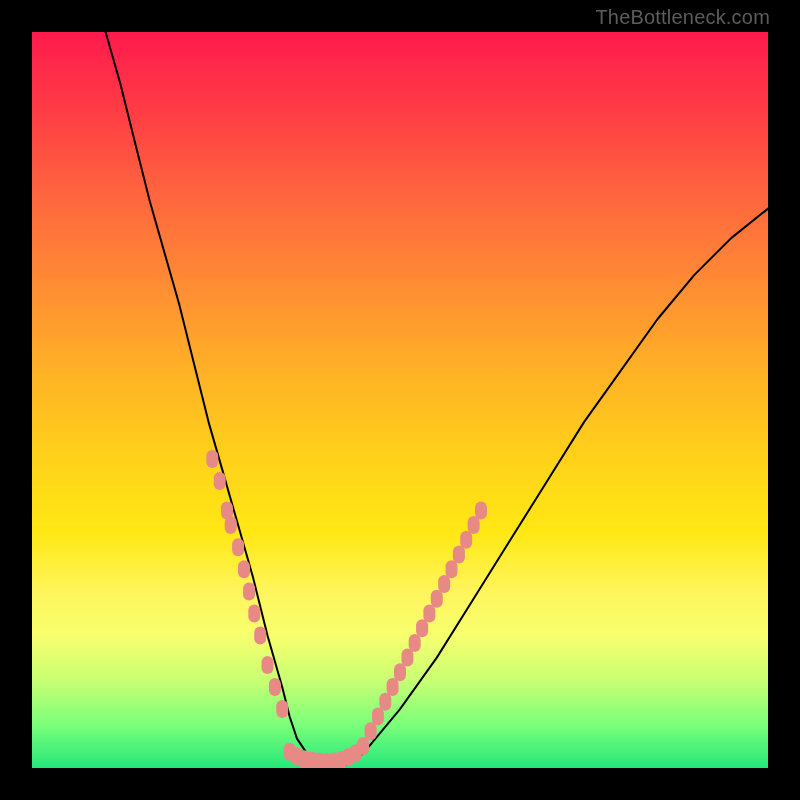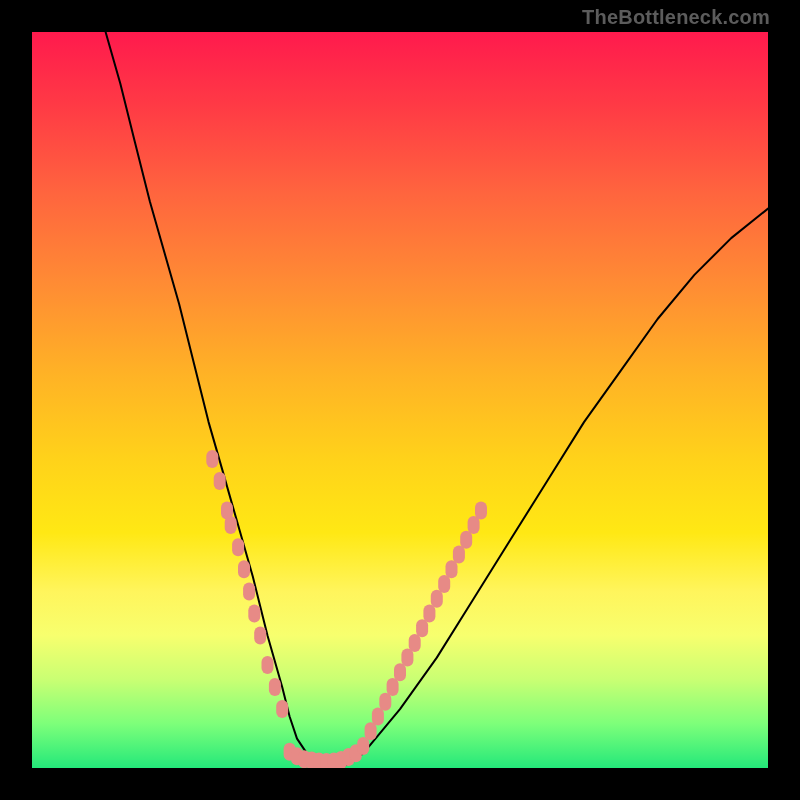--- a/index.html
+++ b/index.html
@@ -39,21 +39,21 @@
       #7dff7a 94%,
       #24e87a 100%
     );
   }
   .attribution {
     position: absolute;
     top: 6px;
     right: 30px;
     color: #5c5c5c;
     font-size: 20px;
-    font-weight: 700;
+    font-weight: 400;
     letter-spacing: 0.2px;
     text-align: center;
   }
   svg.overlay {
     position: absolute;
     left: 0;
     top: 0;
     width: 736px;
     height: 736px;
     display: block;

